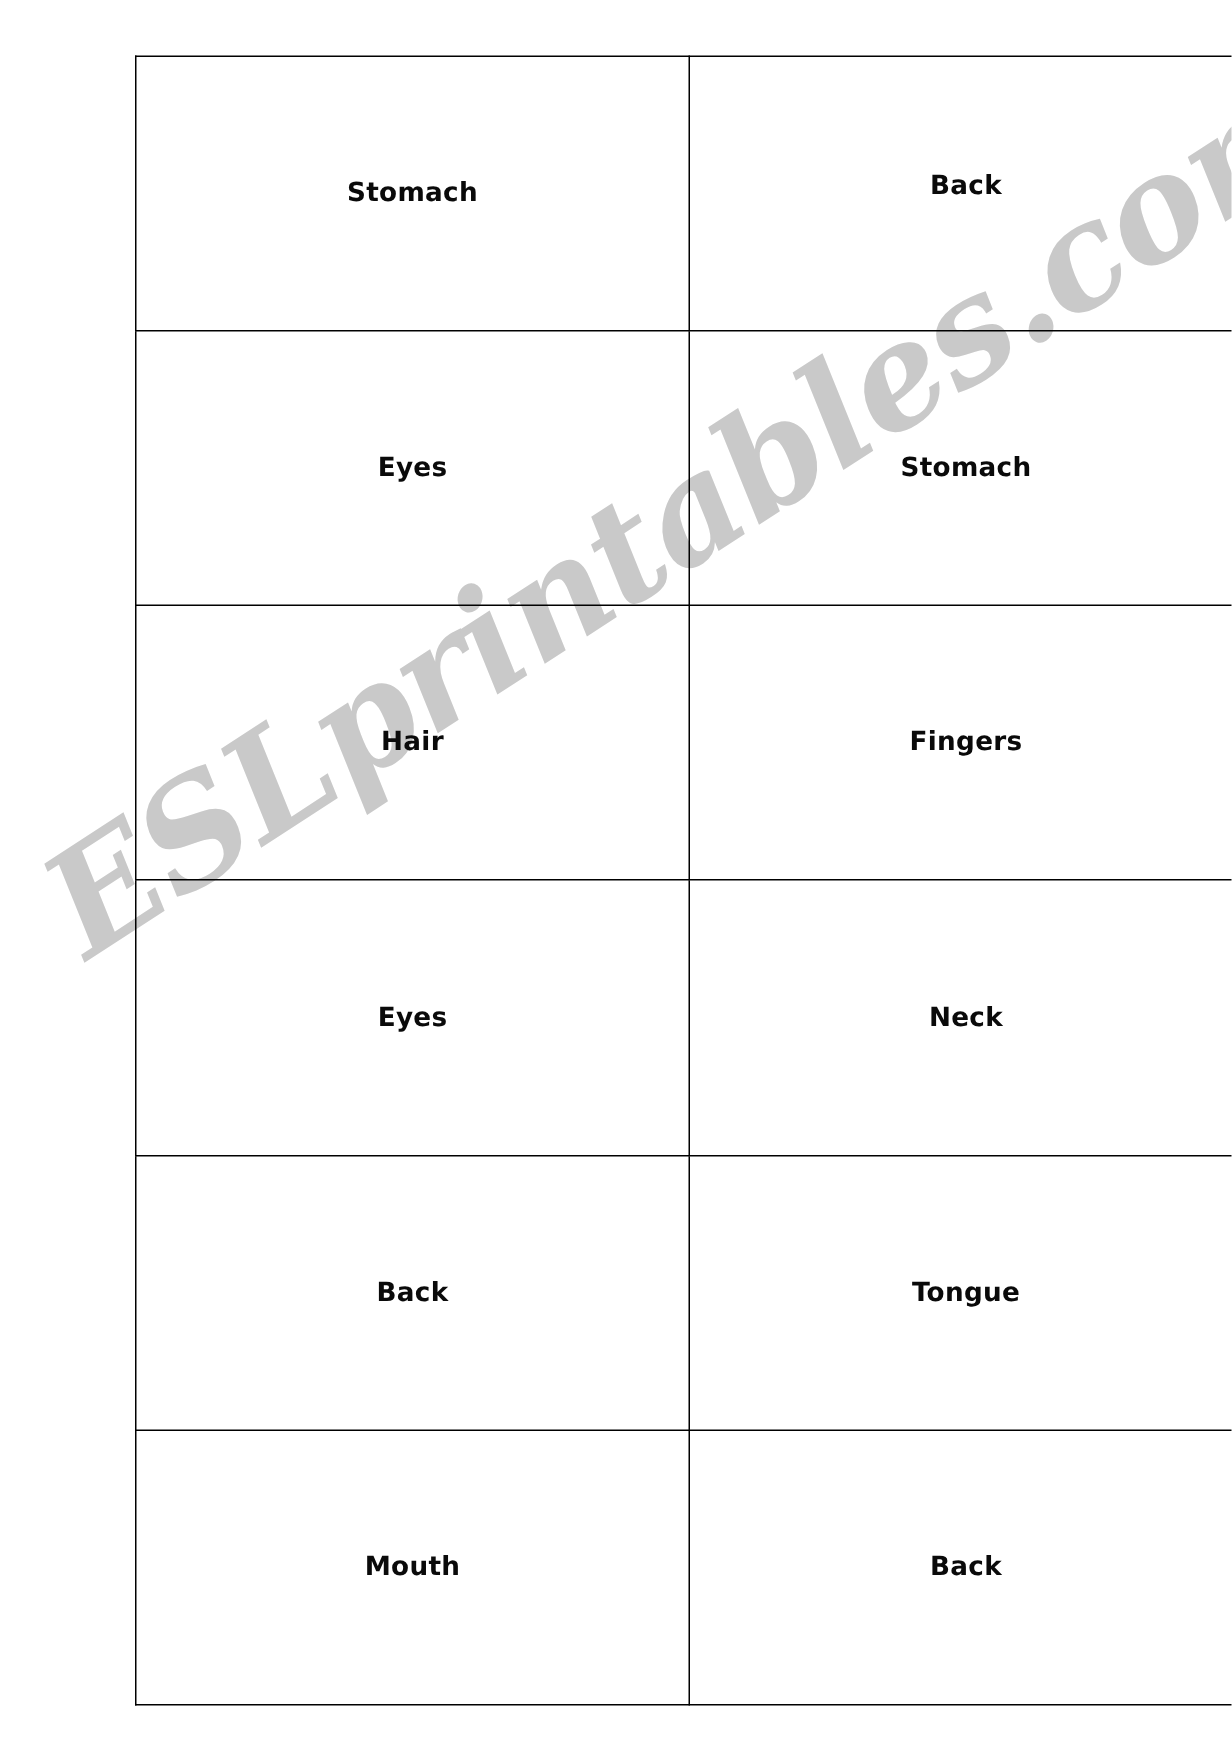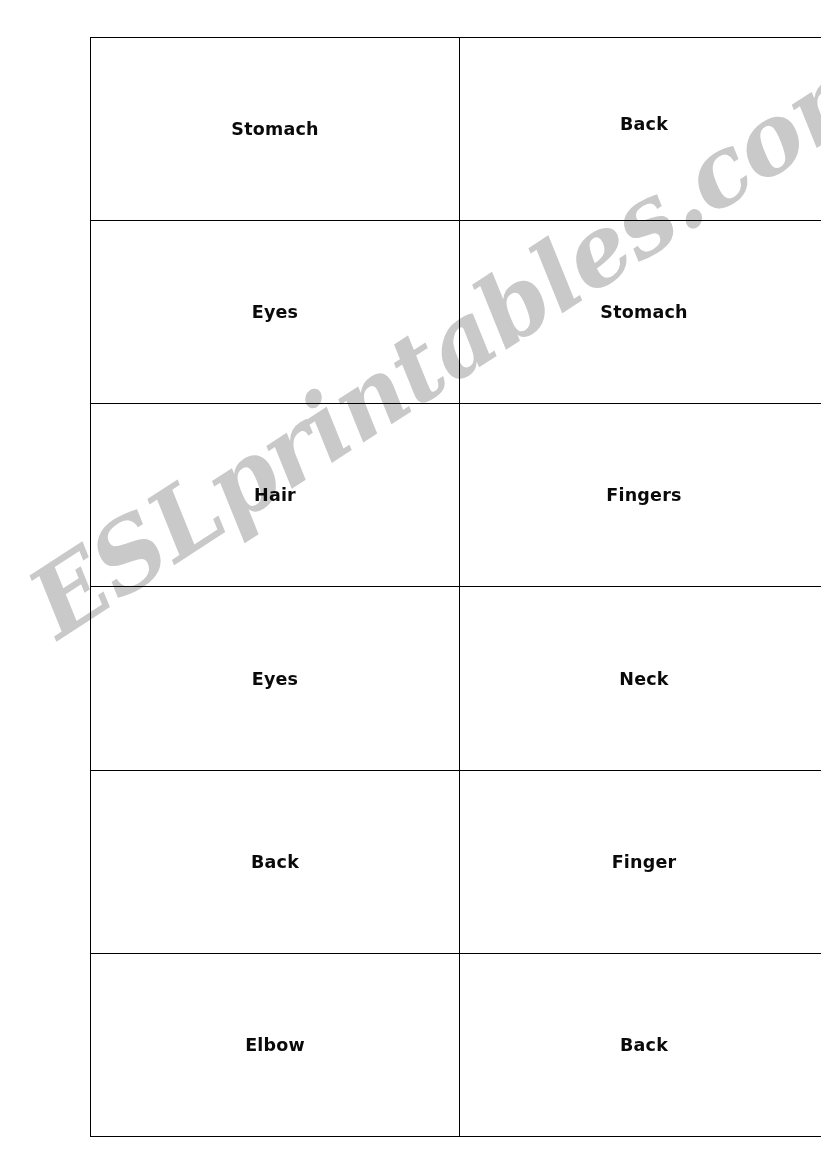--- a/index.html
+++ b/index.html
@@ -100,20 +100,20 @@
     <tr>
       <td class="card-cell-left"><span class="cell-text">Hair</span></td>
       <td class="card-cell-right"><span class="cell-text">Fingers</span></td>
     </tr>
     <tr>
       <td class="card-cell-left"><span class="cell-text">Eyes</span></td>
       <td class="card-cell-right"><span class="cell-text">Neck</span></td>
     </tr>
     <tr>
       <td class="card-cell-left"><span class="cell-text">Back</span></td>
-      <td class="card-cell-right"><span class="cell-text">Finger</span></td>
+      <td class="card-cell-right"><span class="cell-text">Tongue</span></td>
     </tr>
     <tr>
-      <td class="card-cell-left"><span class="cell-text">Elbow</span></td>
+      <td class="card-cell-left"><span class="cell-text">Mouth</span></td>
       <td class="card-cell-right"><span class="cell-text">Back</span></td>
     </tr>
   </tbody>
 </table>
 
 </body></html>

